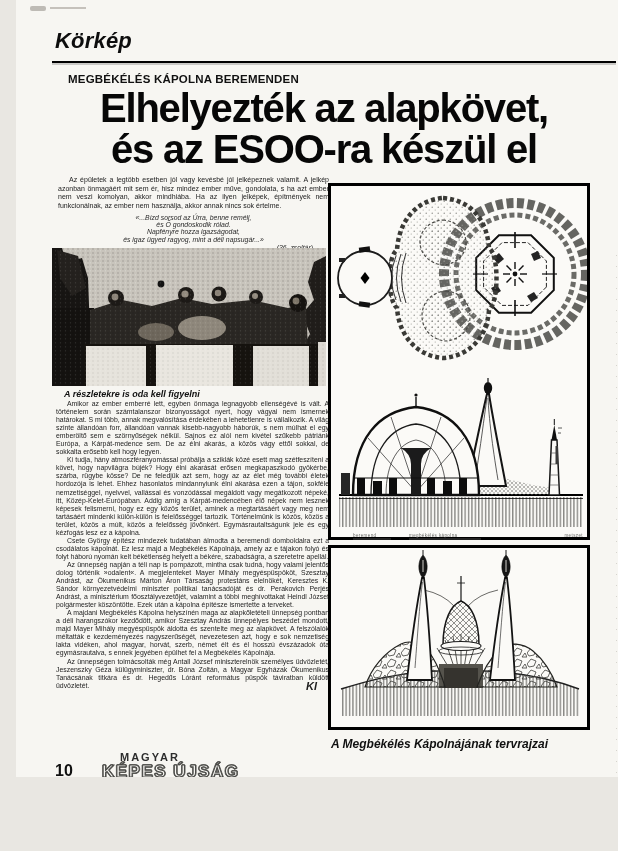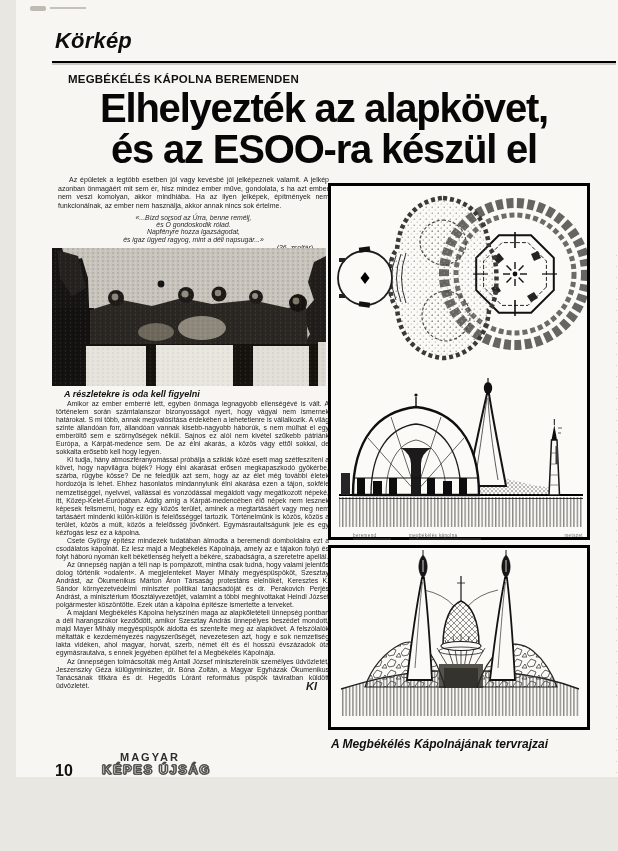--- a/index.html
+++ b/index.html
@@ -32,21 +32,21 @@
   .author{ text-align:right;font-weight:700;font-style:italic;font-size:11px;margin-top:-8.05px;padding-right:12px;}
   
   .frame{border:3px solid #000;background:#fbfaf7;box-sizing:border-box;}
   .frame-top{left:312px;top:183px;width:262px;height:357px;}
   .frame-bottom{left:312px;top:545px;width:262px;height:185px;}
   .drawings-caption{left:315px;top:737px;font-size:12px;font-weight:700;font-style:italic;color:#111;}
   
   .page-number{left:39px;top:762px;font-size:16px;font-weight:700;color:#111;}
   .logo{left:86px;top:752px;line-height:1;}
   .logo-top{display:block;margin-left:18px;font-size:11px;font-weight:700;letter-spacing:2px;color:#2d2d2d;}
-  .logo-main{display:block;font-size:13px;font-weight:700;letter-spacing:1.5px;
+  .logo-main{display:block;font-size:17px;font-weight:700;letter-spacing:1.5px;
     color:#f7f6f2;-webkit-text-stroke:1.1px #4a4a47;
     text-shadow:1px 0 0 #6a6a66,-1px 0 0 #6a6a66,0 1px 0 #6a6a66,0 -1px 0 #6a6a66;text-align:right;}
   
   .smudge1{left:14px;top:6px;width:16px;height:5px;background:#8f8b84;opacity:.55;border-radius:2px;}
   .smudge2{left:34px;top:7px;width:36px;height:2px;background:#a39e96;opacity:.6;}
   .noise-bottom{left:0;top:790px;width:618px;height:61px;opacity:.55;
     background-image:radial-gradient(circle,#8f8a82 .7px,transparent .9px),radial-gradient(circle,#b3aea6 .5px,transparent .7px);
     background-size:13px 8px,7px 5px;background-position:0 0,3px 2px;}
   .noise-right{left:596px;top:250px;width:22px;height:560px;opacity:.35;
     background-image:radial-gradient(circle,#99948c .6px,transparent .8px);

